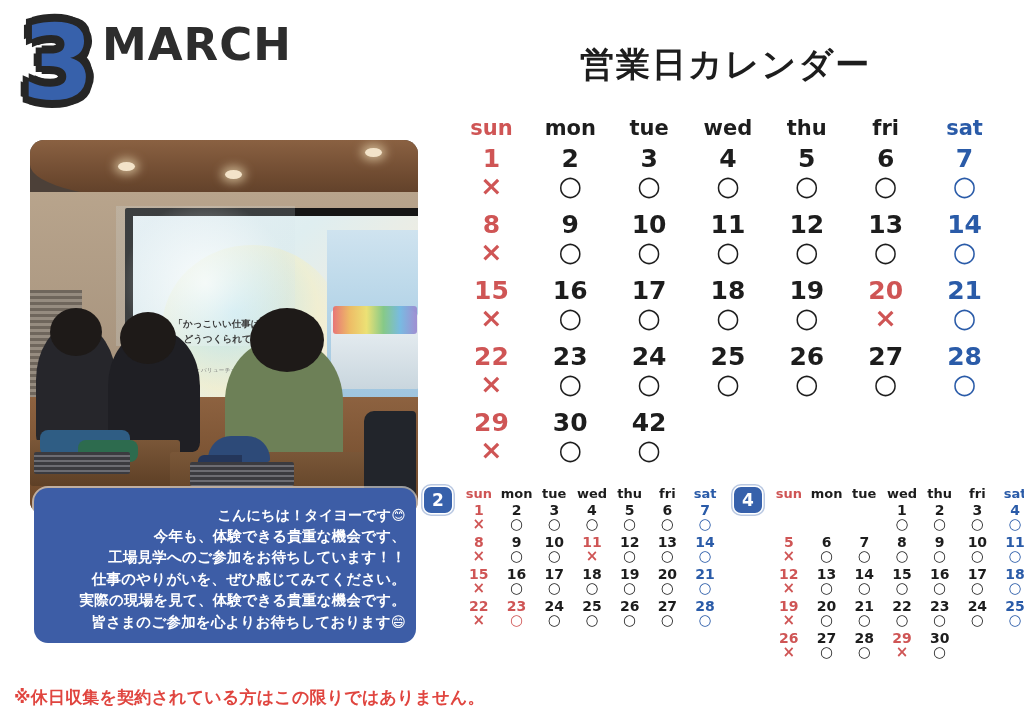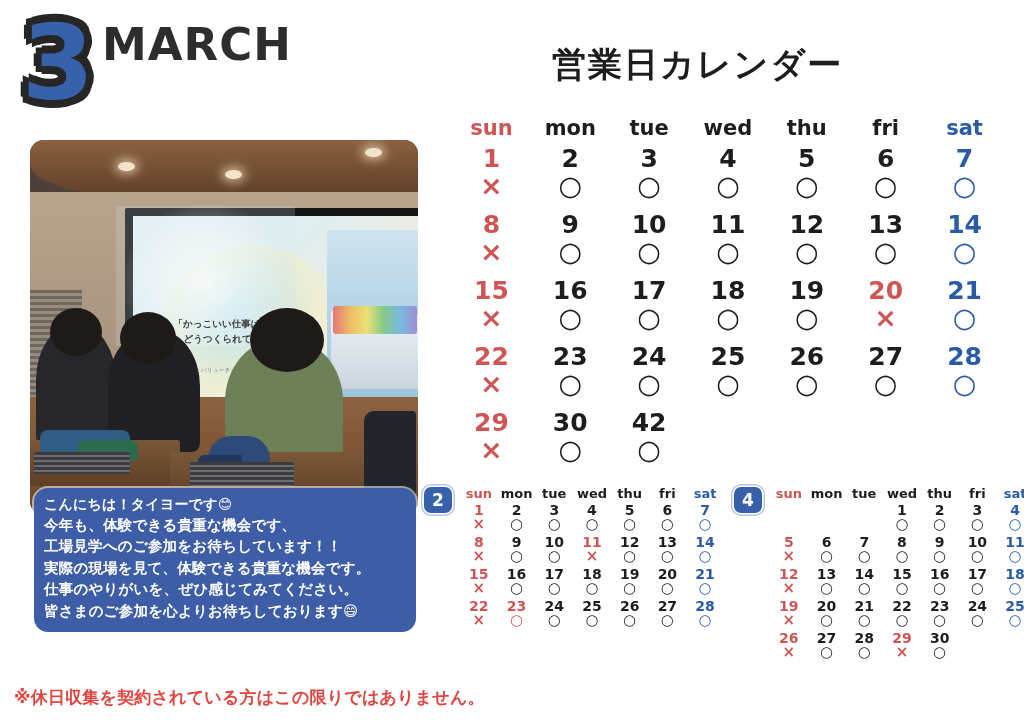--- a/index.html
+++ b/index.html
@@ -32,21 +32,21 @@
     font-family: "DejaVu Sans", sans-serif;
     font-size: 45px; font-weight: 700; letter-spacing: 1px;
     color: #2d2d2d; line-height: 1;
   }
   .year-text {
     font-family: "DejaVu Sans", sans-serif;
     font-size: 26px; font-weight: 700; letter-spacing: 2px;
     color: #2d2d2d; margin-top: 10px; line-height: 1;
   }
   .cal-title {
-    position: absolute; left: 552px; top: 42px;
+    position: absolute; left: 580px; top: 42px;
     font-size: 34px; font-weight: 700; color: #1d1d1d;
     letter-spacing: 2px;
     font-family: Liberation Mono, monospace;
   }
 
   
   .photo {
     position: absolute; left: 30px; top: 140px;
     width: 388px; height: 375px;
     border-radius: 14px; overflow: hidden;
@@ -143,23 +143,23 @@
   .ph-clothes {
     position: absolute; border-radius: 8px;
   }
 
   
   .msg-box {
     position: absolute; left: 34px; top: 488px;
     width: 382px;
     background: #3d5da6;
     border-radius: 14px;
-    padding: 6px 10px 10px;
+    padding: 17px 10px 10px;
     color: #ffffff;
-    text-align: left;
+    text-align: right;
     box-shadow: 0 0 0 2px rgba(255,255,255,.55);
   }
   .msg-line {
     font-size: 14.5px; font-weight: 700; line-height: 1.48;
     white-space: nowrap; letter-spacing: .2px;
   }
   .msg-line.first { font-size: 14px; }
 
   
   .footer-note {
@@ -288,22 +288,22 @@
     <div class="ph-stack" style="left:4px;top:312px;width:96px;height:22px;"></div>
     <div class="ph-cap" style="left:178px;top:296px;"></div>
     <div class="ph-stack" style="left:160px;top:322px;width:104px;height:24px;"></div>
     <div class="ph-bag"></div>
   </div>
 
   <div class="msg-box">
     <div class="msg-line first">こんにちは！タイヨーです😊</div>
     <div class="msg-line">今年も、体験できる貴重な機会です、</div>
     <div class="msg-line">工場見学へのご参加をお待ちしています！！</div>
+    <div class="msg-line">仕事のやりがいを、ぜひ感じてみてください。</div>
     <div class="msg-line">実際の現場を見て、体験できる貴重な機会です。</div>
-    <div class="msg-line">仕事のやりがいを、ぜひ感じてみてください。</div>
     <div class="msg-line">皆さまのご参加を心よりお待ちしております😄</div>
   </div>
 
   <div class="footer-note">※休日収集を契約されている方はこの限りではありません。</div>
 
   <div class="main-cal">
     <table>
       <thead>
         <tr>
           <th class="c-sun">sun</th>

